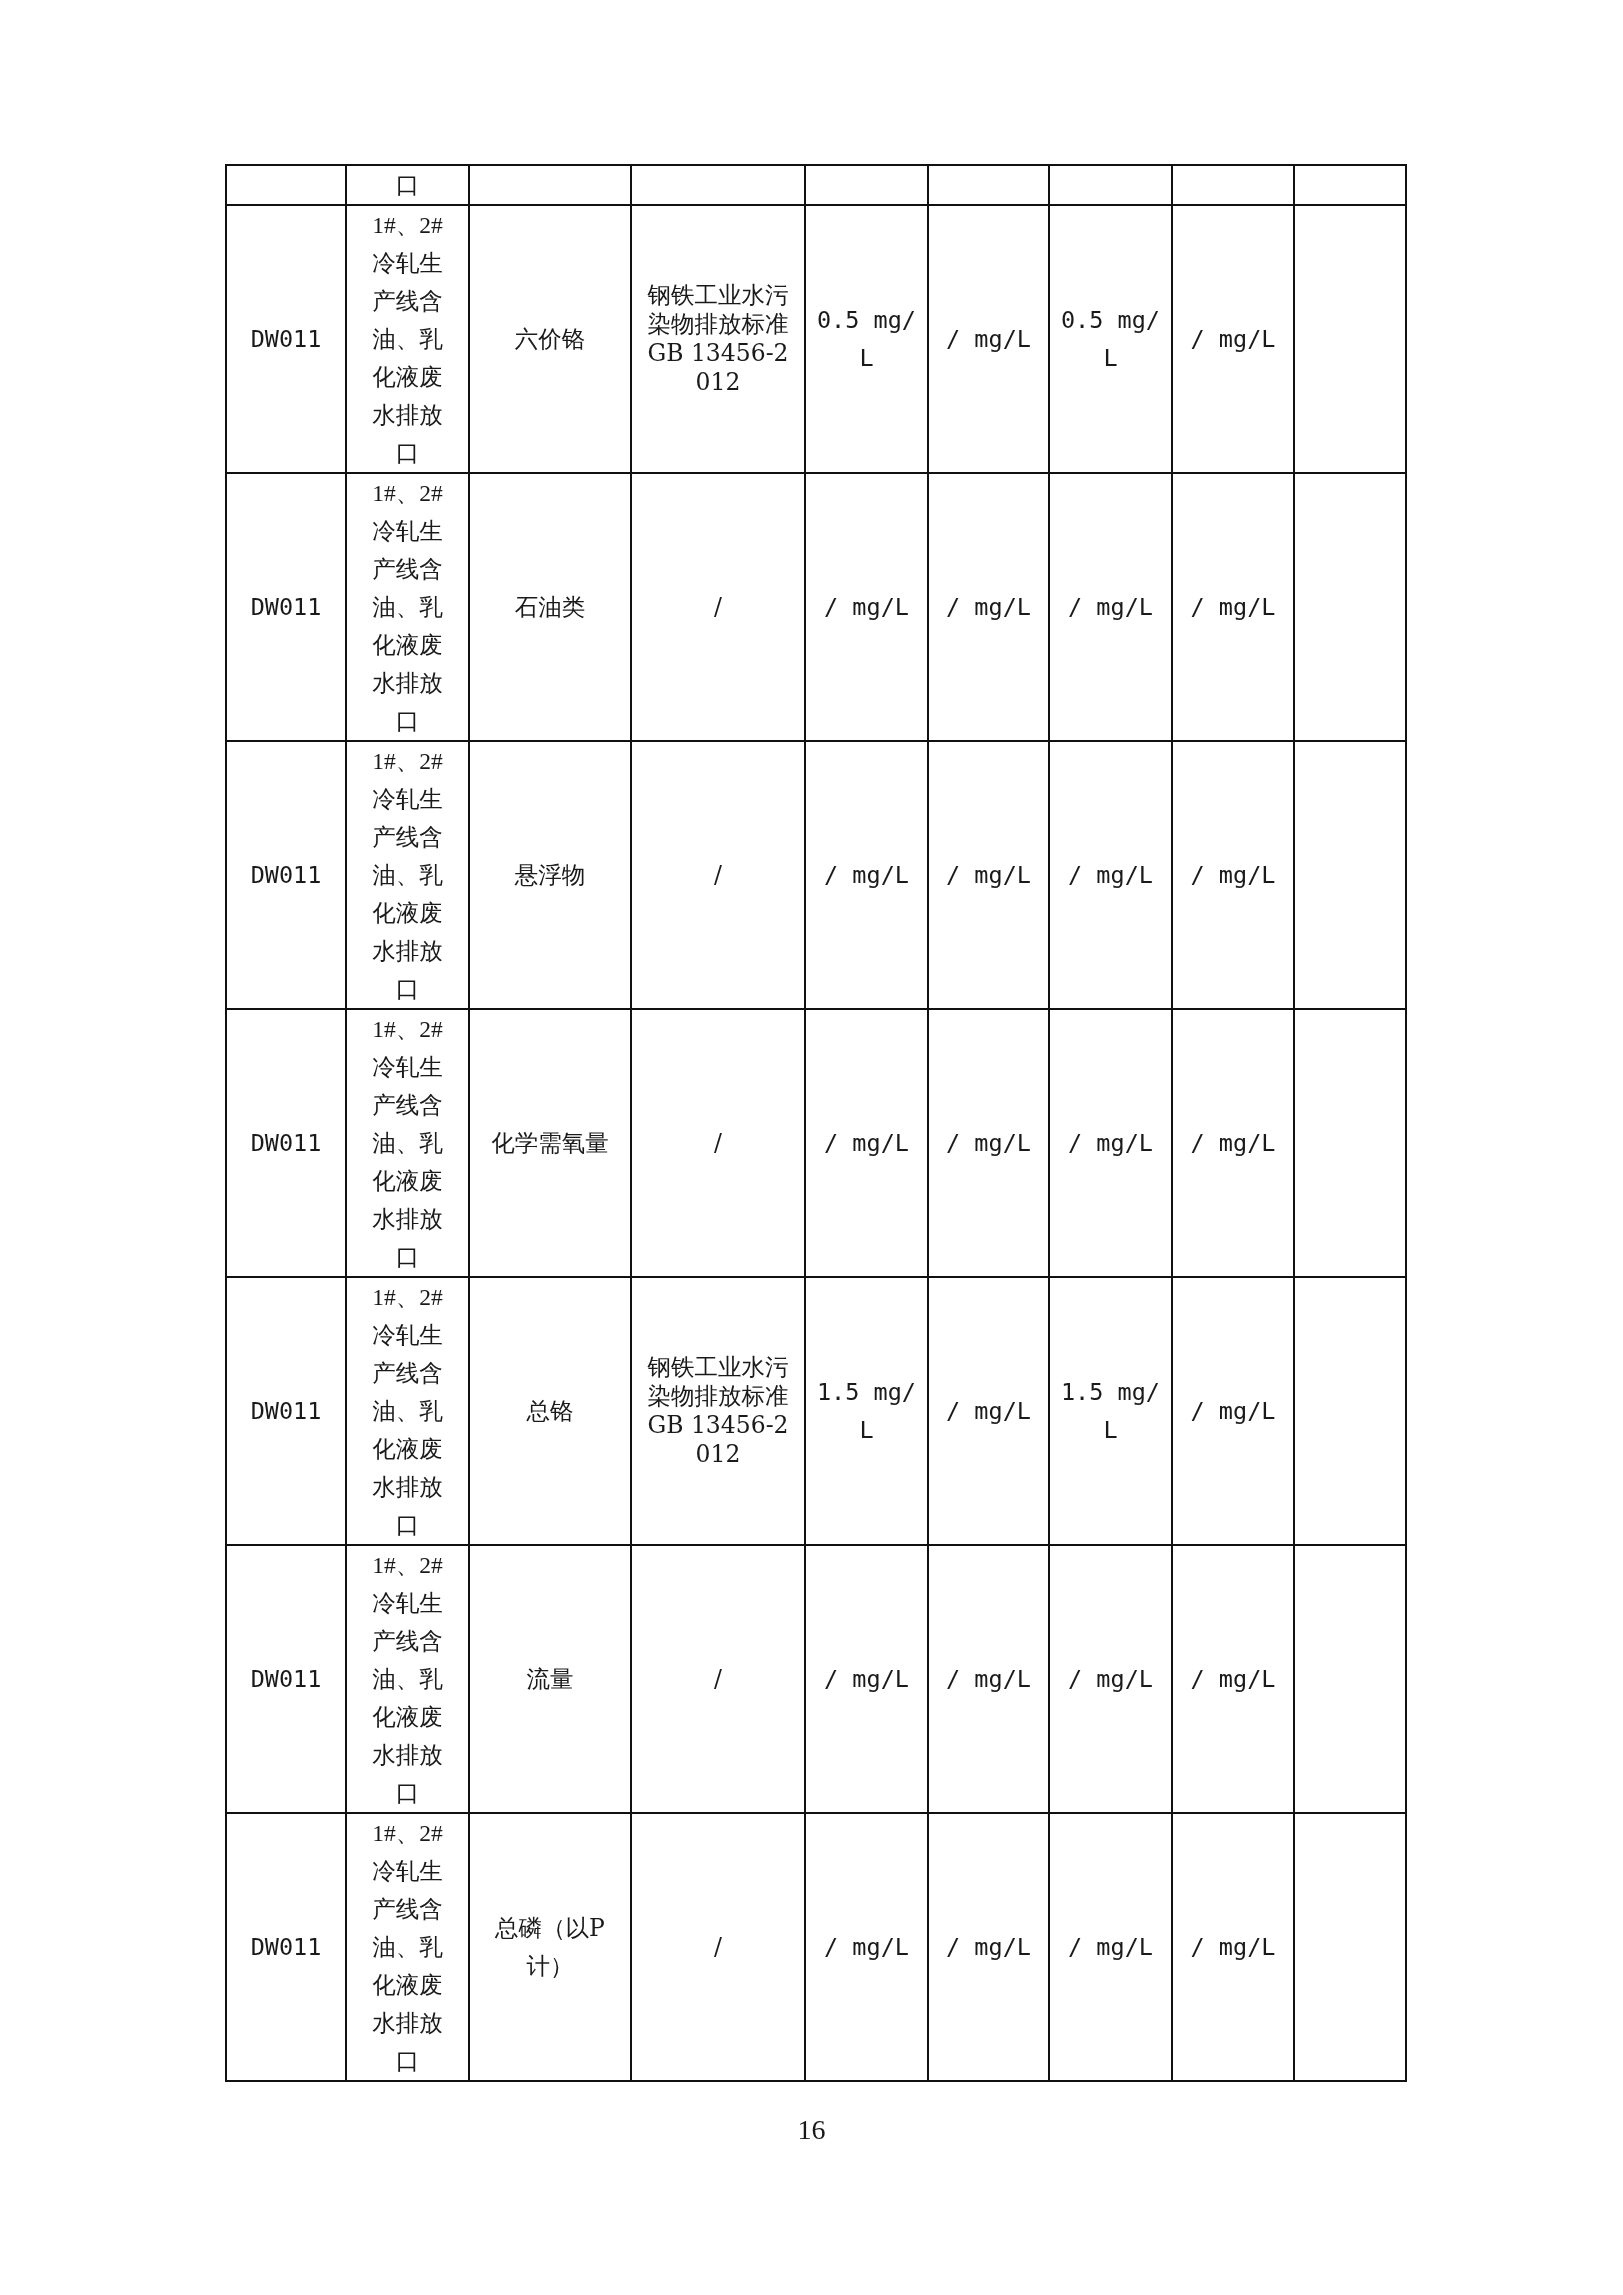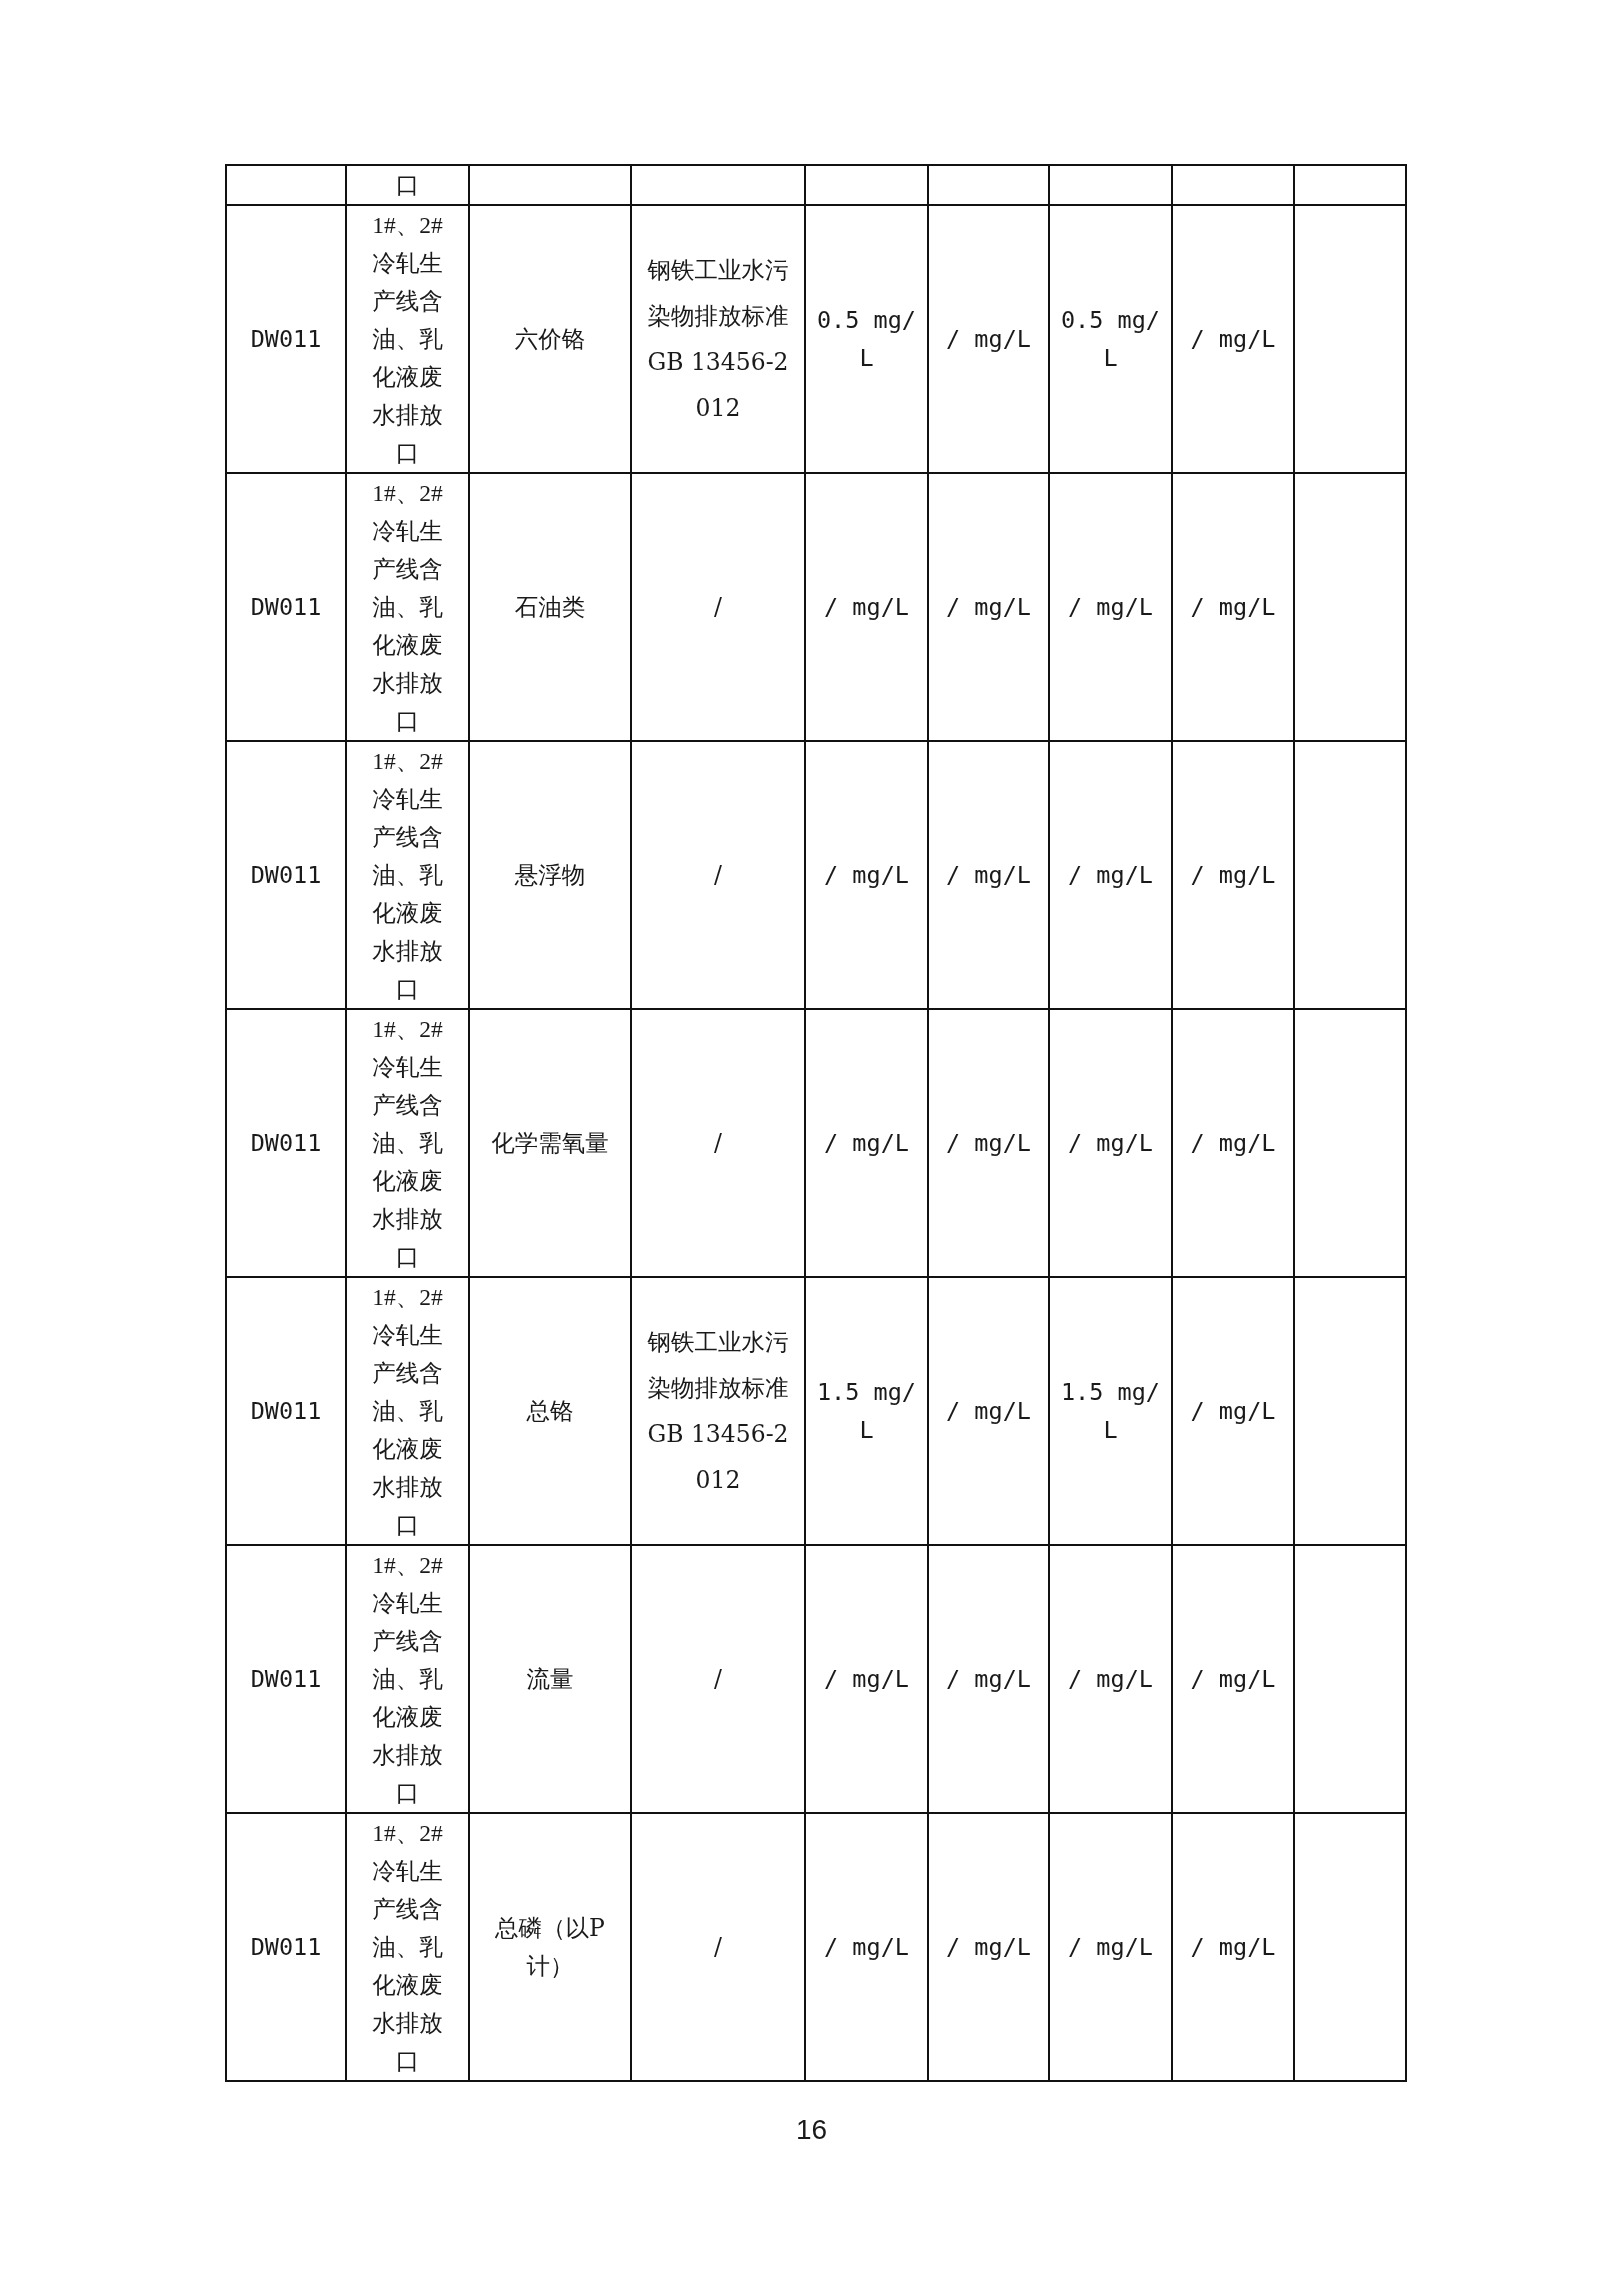--- a/index.html
+++ b/index.html
@@ -52,39 +52,39 @@
       display: block;
       width: 92px;
       margin: 0 auto;
       line-height: 38px;
       font-family: Liberation Serif, serif;
     }
     .std {
       display: block;
       width: 148px;
       margin: 0 auto;
-      line-height: 46px;
+      line-height: 29px;
     }
     .pollutant {
       display: block;
       width: 118px;
       margin: 0 auto;
       line-height: 38px;
     }
     .val {
       display: block;
       line-height: 38px;
     }
     .page-number {
       position: absolute;
       left: 0;
       width: 1623px;
       top: 2114px;
       text-align: center;
-      font-family: Liberation Sans, sans-serif;
+      font-family: Liberation Serif, serif;
       font-size: 28px;
     }
   </style>
 </head>
 <body>
 
 <div class="page">
   <table class="grid">
     <colgroup>
       <col style="width:120px">

